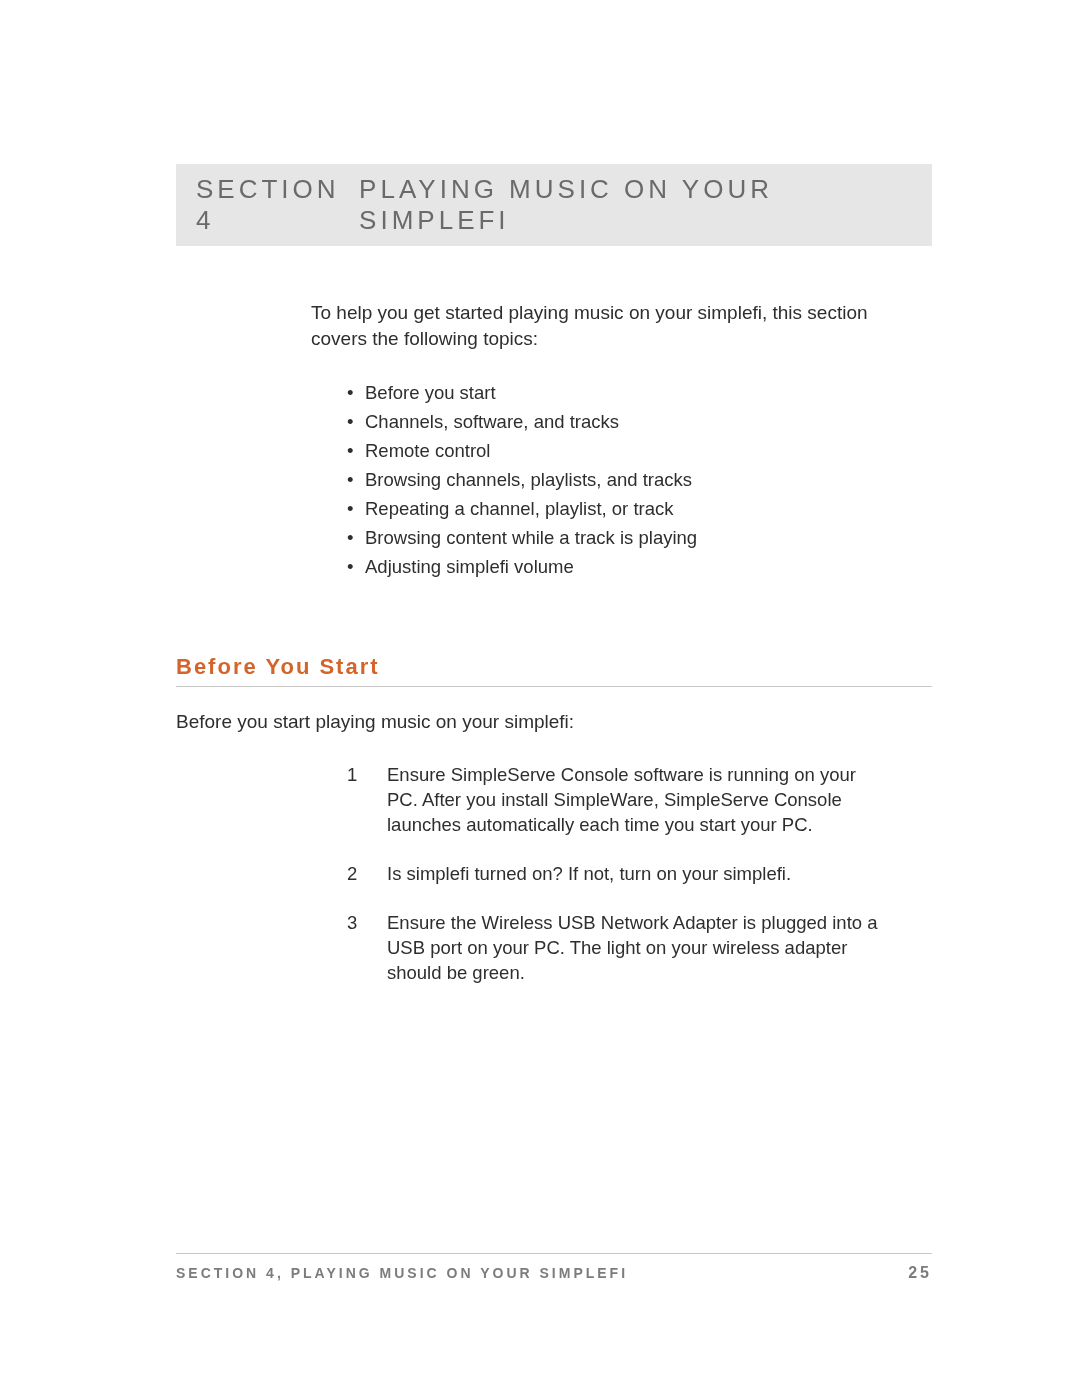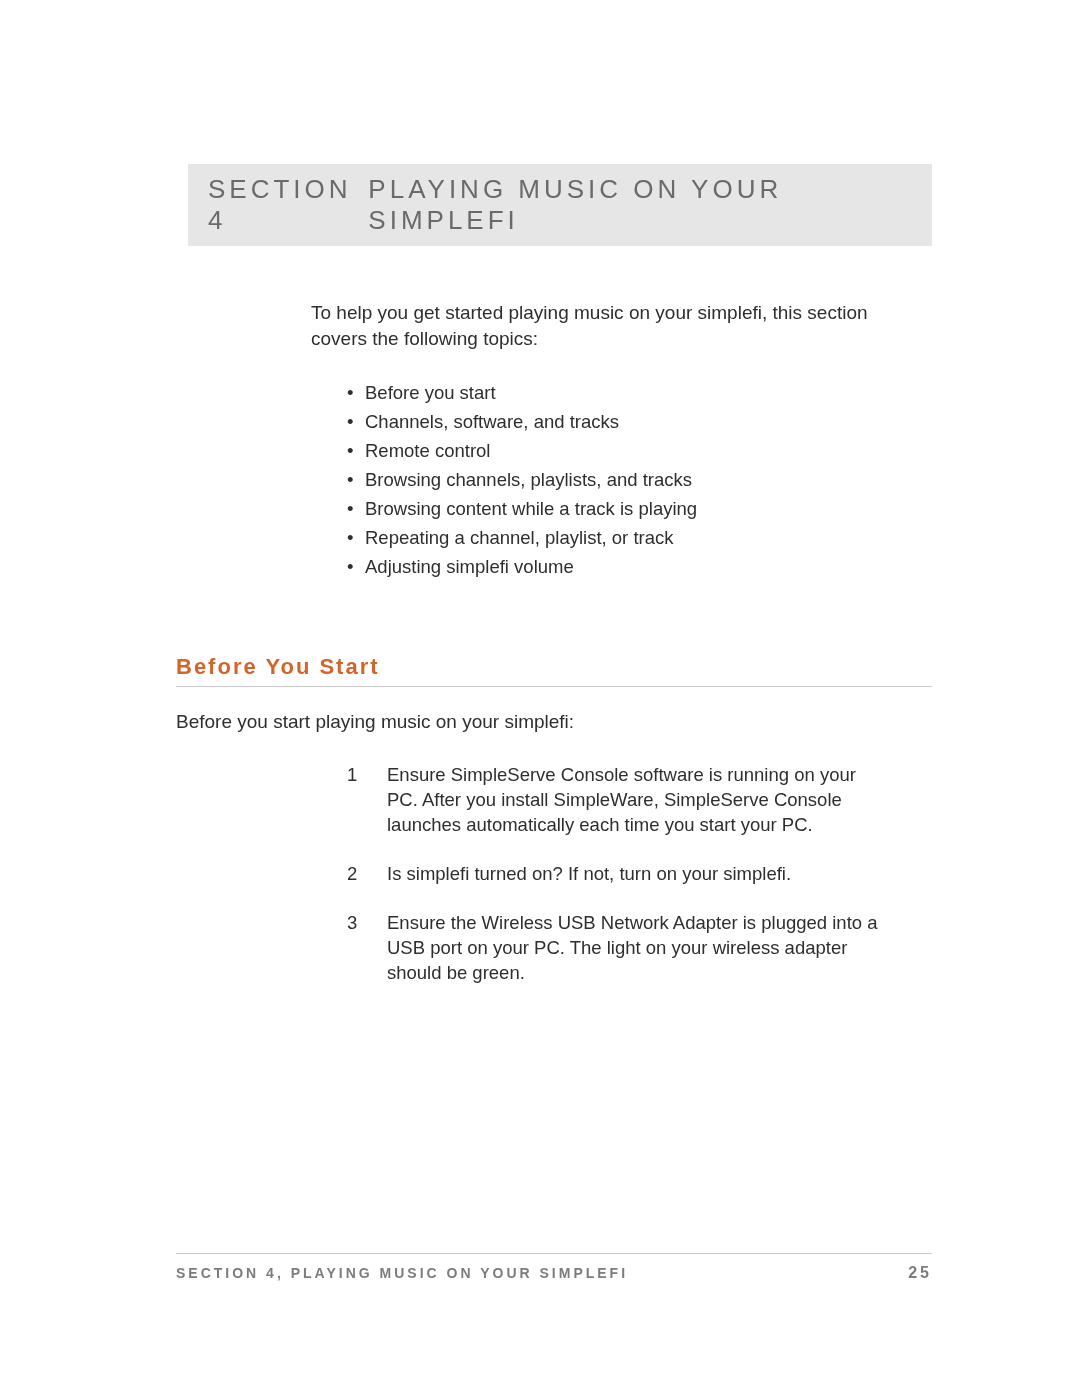--- a/index.html
+++ b/index.html
@@ -17,21 +17,20 @@
     height: 1397px;
     box-sizing: border-box;
     padding: 164px 148px 0 176px;
   }
   .section-header {
     background: #e6e6e6;
     padding: 10px 31px 10px 20px;
     display: flex;
     justify-content: space-between;
     margin-bottom: 54px;
-    margin-left: 12px;
   }
   .section-number,
   .section-title {
     font-size: 26px;
     letter-spacing: 4px;
     color: #6a6a6a;
   }
   .intro-block {
     margin-left: 135px;
     font-size: 19px;
@@ -134,22 +133,22 @@
     <span class="section-title">PLAYING MUSIC ON YOUR SIMPLEFI</span>
   </div>
 
   <div class="intro-block">
     <div class="intro-text">To help you get started playing music on your simplefi, this section covers the following topics:</div>
     <ul class="topics">
       <li>Before you start</li>
       <li>Channels, software, and tracks</li>
       <li>Remote control</li>
       <li>Browsing channels, playlists, and tracks</li>
+      <li>Repeating a channel, playlist, or track</li>
       <li>Browsing content while a track is playing</li>
-      <li>Repeating a channel, playlist, or track</li>
       <li>Adjusting simplefi volume</li>
     </ul>
   </div>
 
   <div class="subsection">
     <div class="subsection-title">Before You Start</div>
     <div class="subsection-intro">Before you start playing music on your simplefi:</div>
     <ol class="steps">
       <li>
         <span class="num">1</span>

